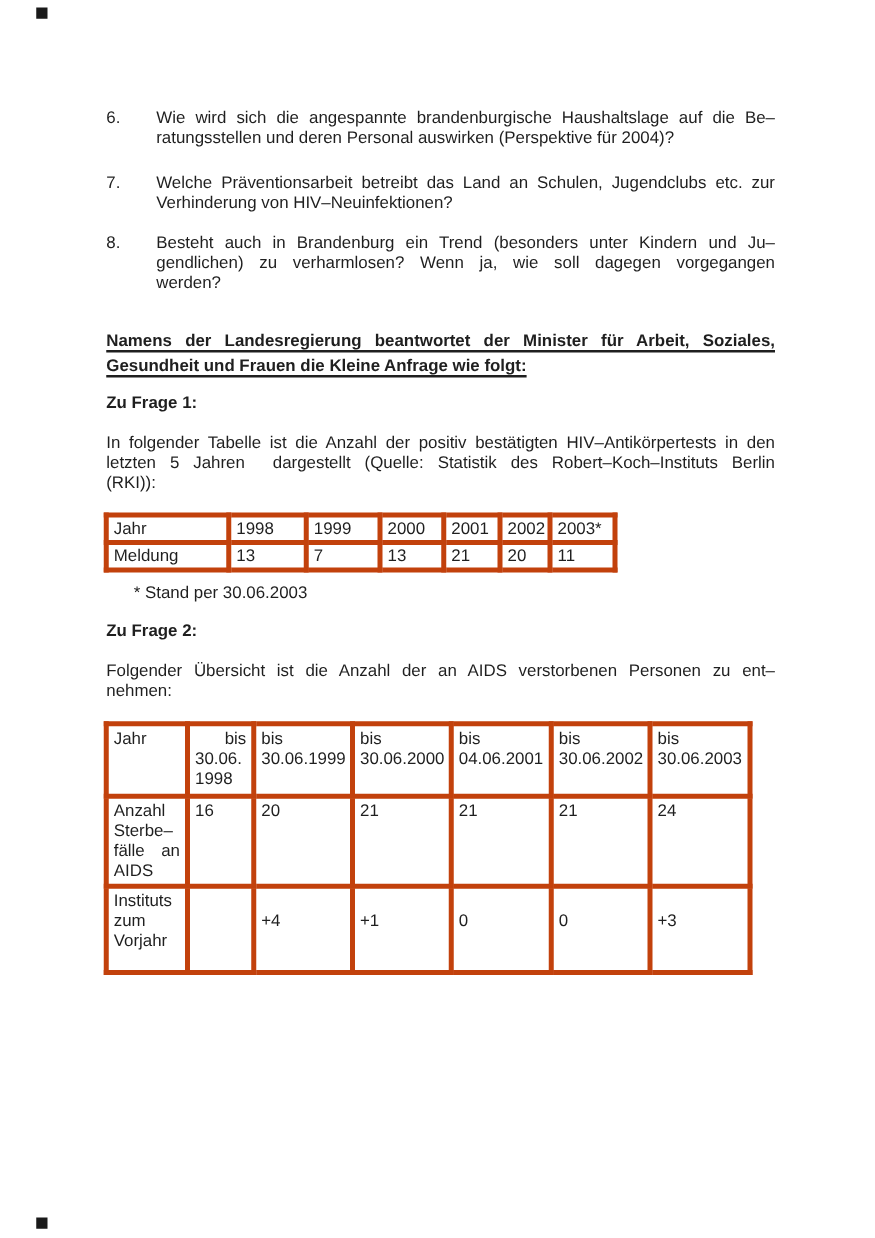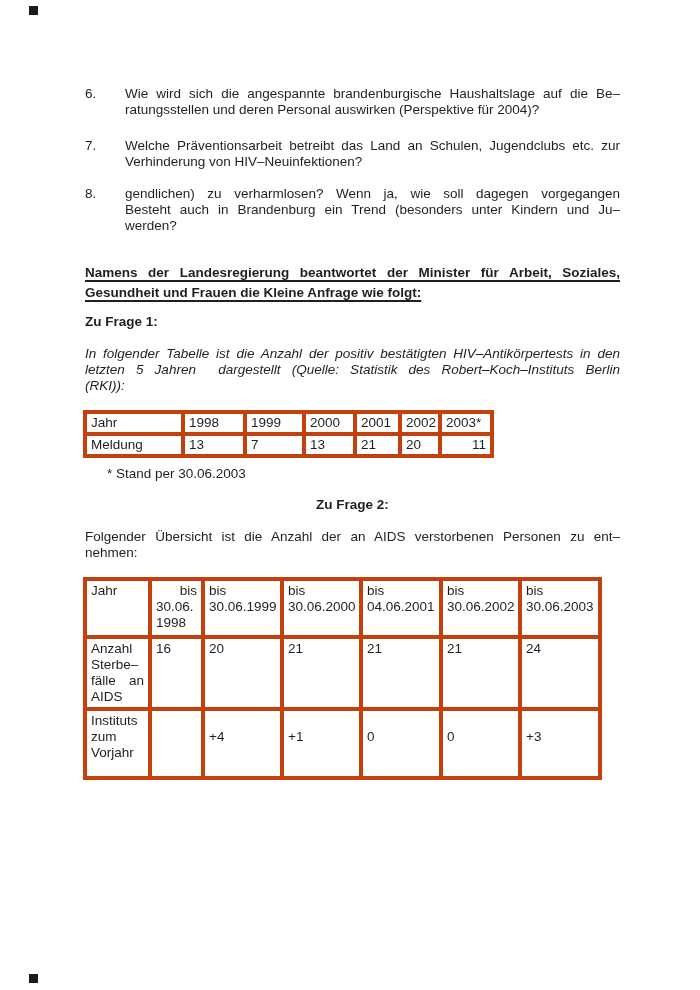--- a/index.html
+++ b/index.html
@@ -13,21 +13,21 @@
   .jl { text-align:justify; text-align-last:justify; }
   .bold { font-weight:bold; }
   .ul-line { text-decoration:underline; text-decoration-thickness:1.5px; text-underline-offset:2.5px; }
   .question { position:absolute; left:125px; width:495px; }
   .qnum { position:absolute; left:-40px; top:0; }
   .body-block { position:absolute; left:85px; width:535px; }
   .intro { line-height:20px; }
   table { border-collapse:collapse; table-layout:fixed; }
   td { border:4px solid #c2410c; padding:1px 4px; vertical-align:top; font-size:13.5px; line-height:16px; overflow:hidden; }
   .t1 td { height:16px; }
-  .t1 .ar { text-align:right; }
+  .t1 .ar { text-align:left; }
   .t2 td { padding:2px 4px; }
   .t2 .hrow td { height:50px; }
   .t2 .r1 td { height:60px; }
   .t2 .r2 td { height:45px; }
   .t2 .val1 { }
   .t2 .val2 { padding-top:18px; }
   .line-r { text-align:right; }
   .scan-mark { position:absolute; width:9px; height:9px; background:#1a1a1a; }
 </style>
 </head>
@@ -45,33 +45,33 @@
   </div>
 
   <div class="question" style="top:138px;">
     <span class="qnum">7.</span>
     <div class="jl">Welche Präventionsarbeit betreibt das Land an Schulen, Jugendclubs etc. zur</div>
     <div>Verhinderung von HIV–Neuinfektionen?</div>
   </div>
 
   <div class="question" style="top:186px;">
     <span class="qnum">8.</span>
+    <div class="jl">Besteht auch in Brandenburg ein Trend (besonders unter Kindern und Ju–</div>
     <div class="jl">gendlichen) zu verharmlosen? Wenn ja, wie soll dagegen vorgegangen</div>
-    <div class="jl">Besteht auch in Brandenburg ein Trend (besonders unter Kindern und Ju–</div>
     <div>werden?</div>
   </div>
 
   <div class="body-block intro bold" style="top:263px;">
     <div class="jl ul-line">Namens der Landesregierung beantwortet der Minister für Arbeit, Soziales,</div>
     <div class="ul-line">Gesundheit und Frauen die Kleine Anfrage wie folgt:</div>
   </div>
 
   <div class="body-block bold" style="top:314px;">Zu Frage 1:</div>
 
-  <div class="body-block" style="top:346px;font-style:italic;">
+  <div class="body-block" style="top:346px;">
     <div class="jl">In folgender Tabelle ist die Anzahl der positiv bestätigten HIV–Antikörpertests in den</div>
     <div class="jl">letzten 5 Jahren &nbsp;dargestellt (Quelle: Statistik des Robert–Koch–Instituts Berlin</div>
     <div>(RKI)):</div>
   </div>
 
   <table class="t1 abs" style="top:410px; left:83px; width:407px;">
     <colgroup>
       <col style="width:98px">
         <col style="width:62px">
         <col style="width:59px">
@@ -97,21 +97,21 @@
       <td>13</td>
       <td>21</td>
       <td>20</td>
       <td class="ar">11</td>
     </tr>
   </tbody>
     </table>
 
   <div class="abs" style="top:466px; left:107px;">* Stand per 30.06.2003</div>
 
-  <div class="body-block bold" style="top:497px;text-align:center;">Zu Frage 2:</div>
+  <div class="body-block bold" style="top:497px;">Zu Frage 2:</div>
 
   <div class="body-block" style="top:529px;">
     <div class="jl">Folgender Übersicht ist die Anzahl der an AIDS verstorbenen Personen zu ent–</div>
     <div>nehmen:</div>
   </div>
 
   <table class="t2 abs" style="top:577px; left:83px; width:515px;">
     <colgroup>
       <col style="width:65px">
         <col style="width:53px">

